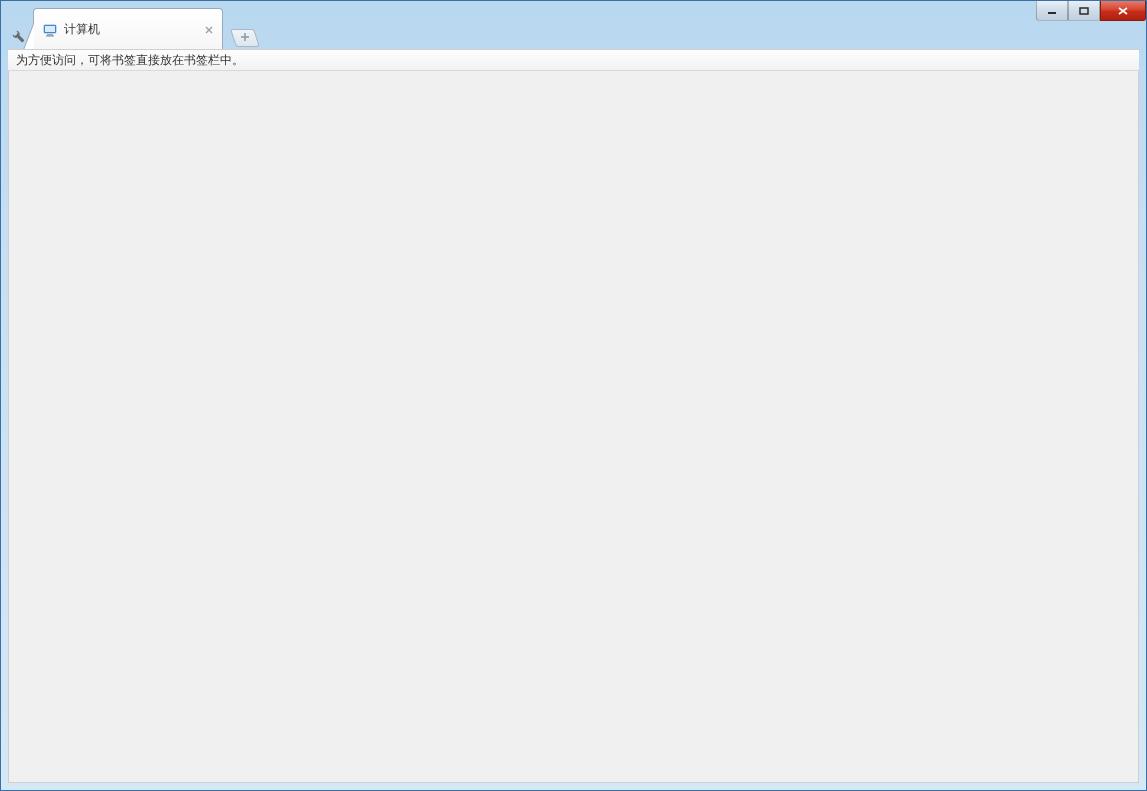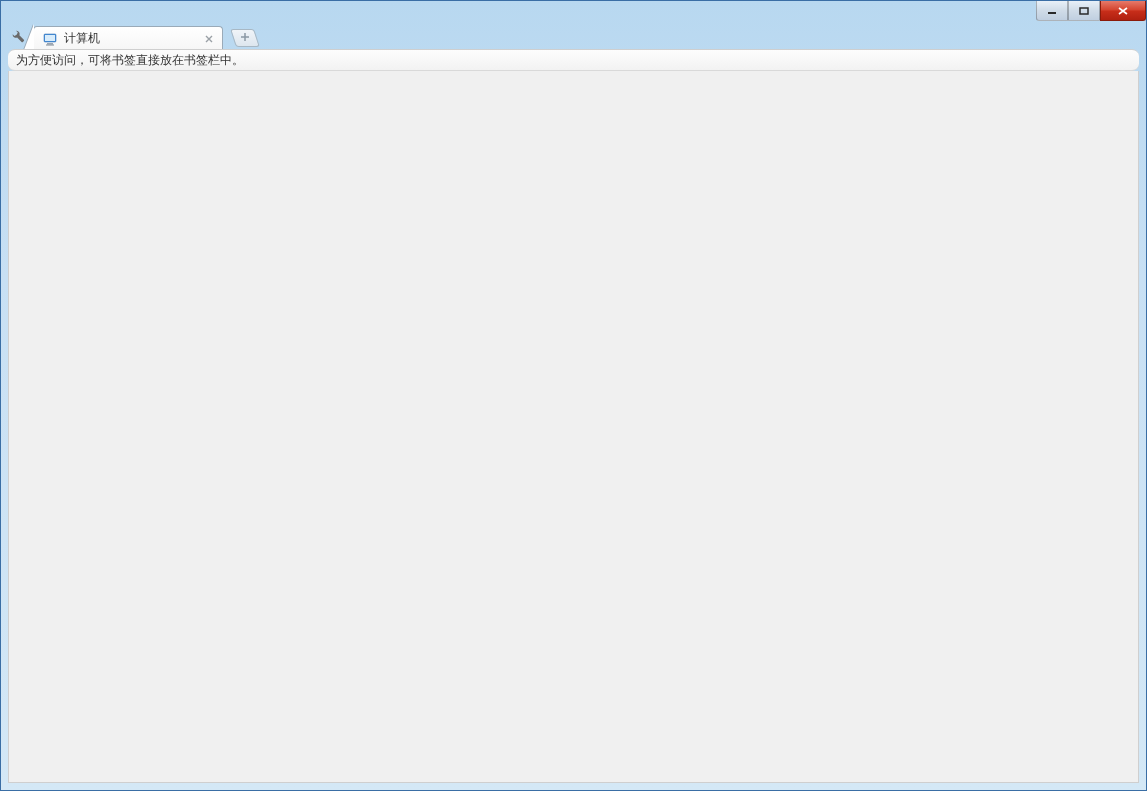--- a/index.html
+++ b/index.html
@@ -68,21 +68,21 @@
       height: 18px;
       margin-right: 6px;
       margin-bottom: 4px;
       display: flex;
       align-items: center;
       justify-content: center;
       color: #555;
     }
     .tab {
       position: relative;
-      height: 24px;
+      height: 42px;
       min-width: 190px;
       background: linear-gradient(to bottom, #ffffff 0%, #f6f6f6 100%);
       border: 1px solid #9aaab8;
       border-bottom: none;
       display: flex;
       align-items: center;
       padding: 0 22px 0 8px;
       gap: 6px;
       border-top-left-radius: 4px;
       border-top-right-radius: 4px;
@@ -151,21 +151,20 @@
       right: 7px;
       height: 22px;
       background: linear-gradient(to bottom, #fdfdfd 0%, #f2f2f2 100%);
       border-top: 1px solid #cfcfcf;
       border-bottom: 1px solid #d9d9d9;
       display: flex;
       align-items: center;
       padding: 0 8px;
       color: #333;
       font-size: 12px;
-      border-radius: 7px;
     }
     .content {
       position: absolute;
       top: 70px;
       left: 7px;
       right: 7px;
       bottom: 7px;
       background: #f0f0f0;
       border: 1px solid #cfcfcf;
       border-top: none;

